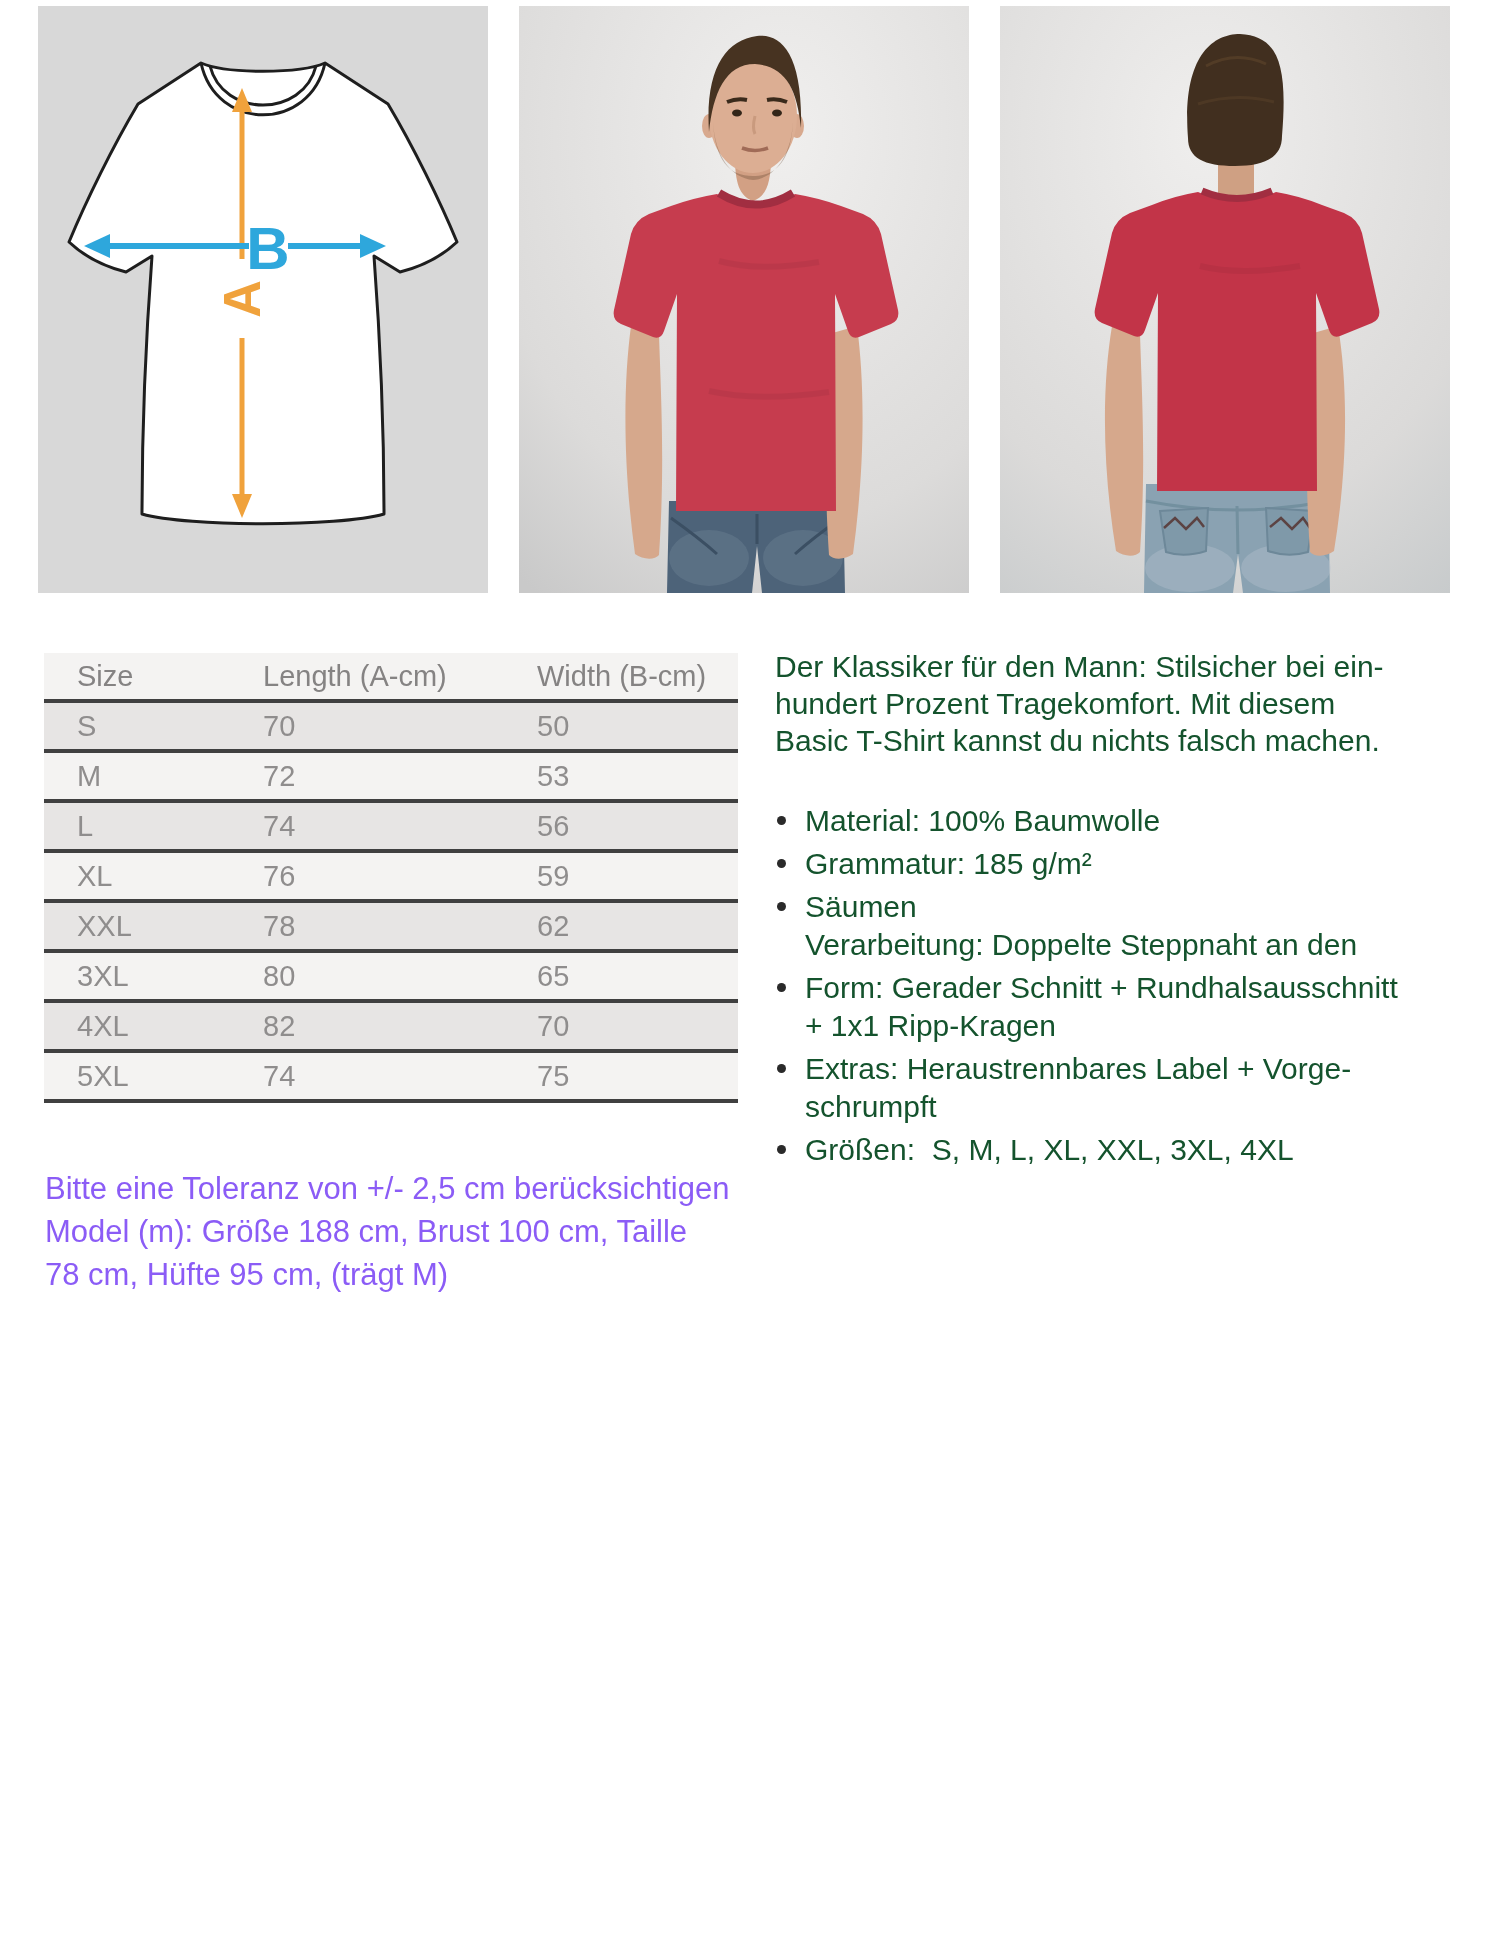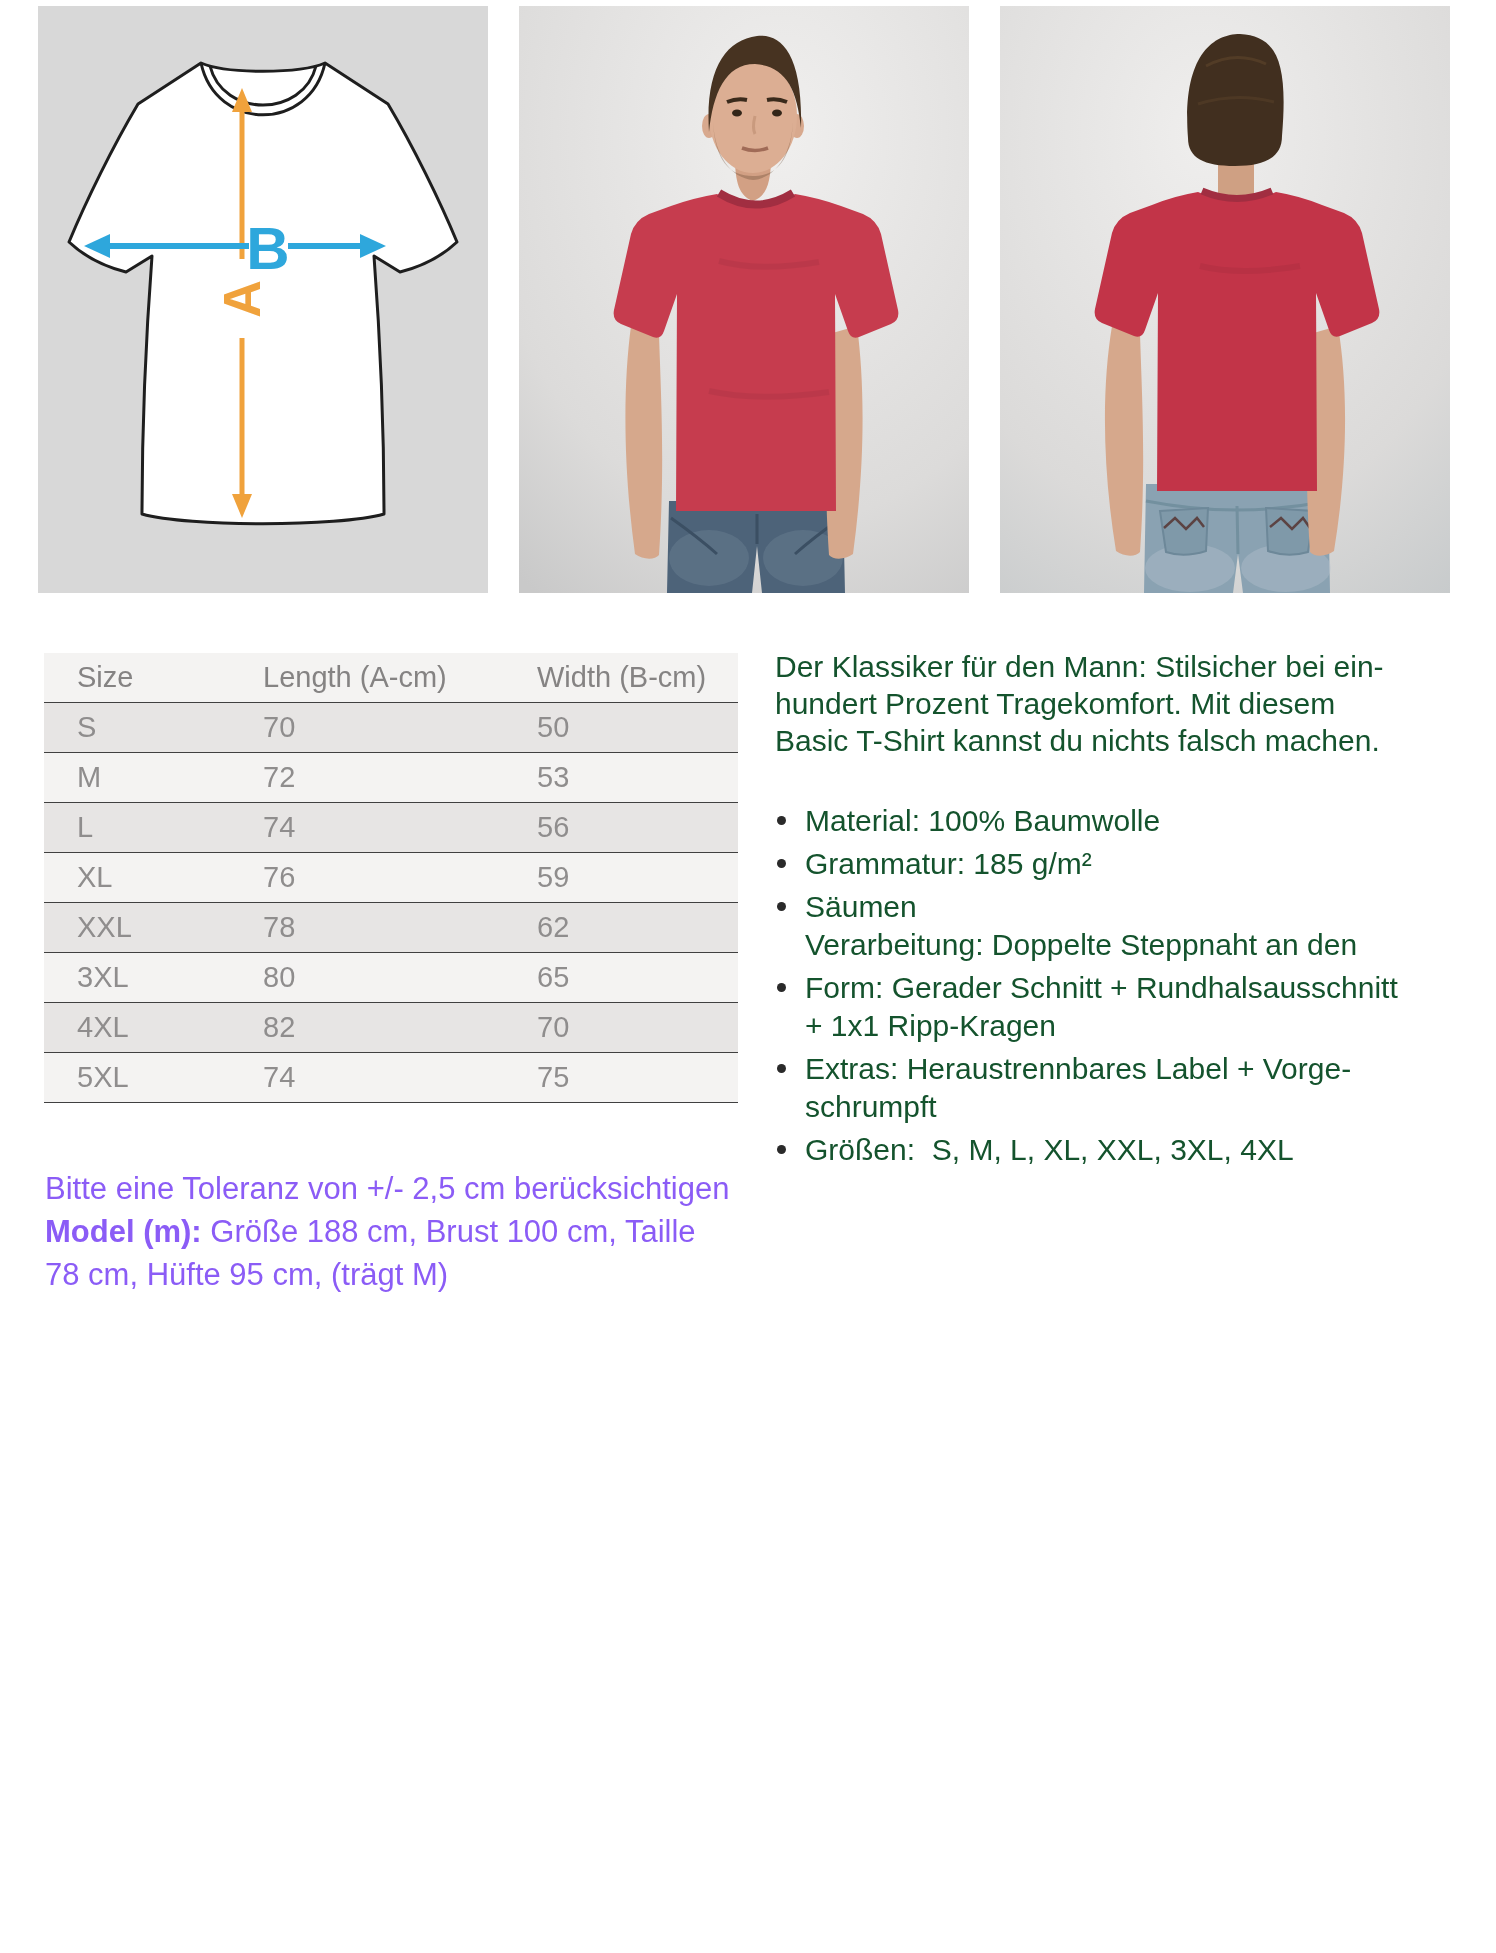--- a/index.html
+++ b/index.html
@@ -10,39 +10,39 @@
   .img-tile{position:absolute;top:6px;width:450px;height:587px;overflow:hidden;}
   #img-diagram{left:38px;}
   #img-front{left:519px;}
   #img-back{left:1000px;}
   .img-tile svg{display:block;width:450px;height:587px;}
 
   
   .size-table{position:absolute;left:44px;top:653px;width:694px;font-size:29px;}
   .trow{display:grid;grid-template-columns:186px 274px 1fr;align-items:center;
         height:50px;padding-left:33px;box-sizing:border-box;color:#8f8d8d;
-        border-bottom:1px solid #404040;}
+        border-bottom:4px solid #404040;}
   .trow--head{background:#f4f3f2;color:#858383;}
   .trow--dark{background:#e7e5e4;}
   .trow--light{background:#f4f3f2;}
   .tcell{white-space:pre;}
 
   
   .description{position:absolute;left:775px;top:648px;color:#14532d;font-size:30px;}
   .desc-par .dline{line-height:37px;white-space:pre;}
   .bullets{margin-top:43px;}
   .bullet{position:relative;padding-left:30px;margin-bottom:5px;}
   .bullet .bline{line-height:38px;white-space:pre;}
   .bullet .dot{position:absolute;left:2px;top:14px;width:9px;height:9px;
                border-radius:50%;background:#2a2a2a;}
 
   
   .note{position:absolute;left:45px;top:1167px;color:#8b5cf6;font-size:31px;}
   .note .nline{line-height:43px;white-space:pre;}
-  .note b{font-weight:bold;text-align:center;}
+  .note b{font-weight:normal;text-align:center;}
 </style>
 </head>
 <body>
 
 <div class="page">
 
   <div class="img-tile" id="img-diagram">
     <svg viewBox="0 0 450 587">
       <rect x="0" y="0" width="450" height="587" fill="#d8d8d8"></rect>
 

